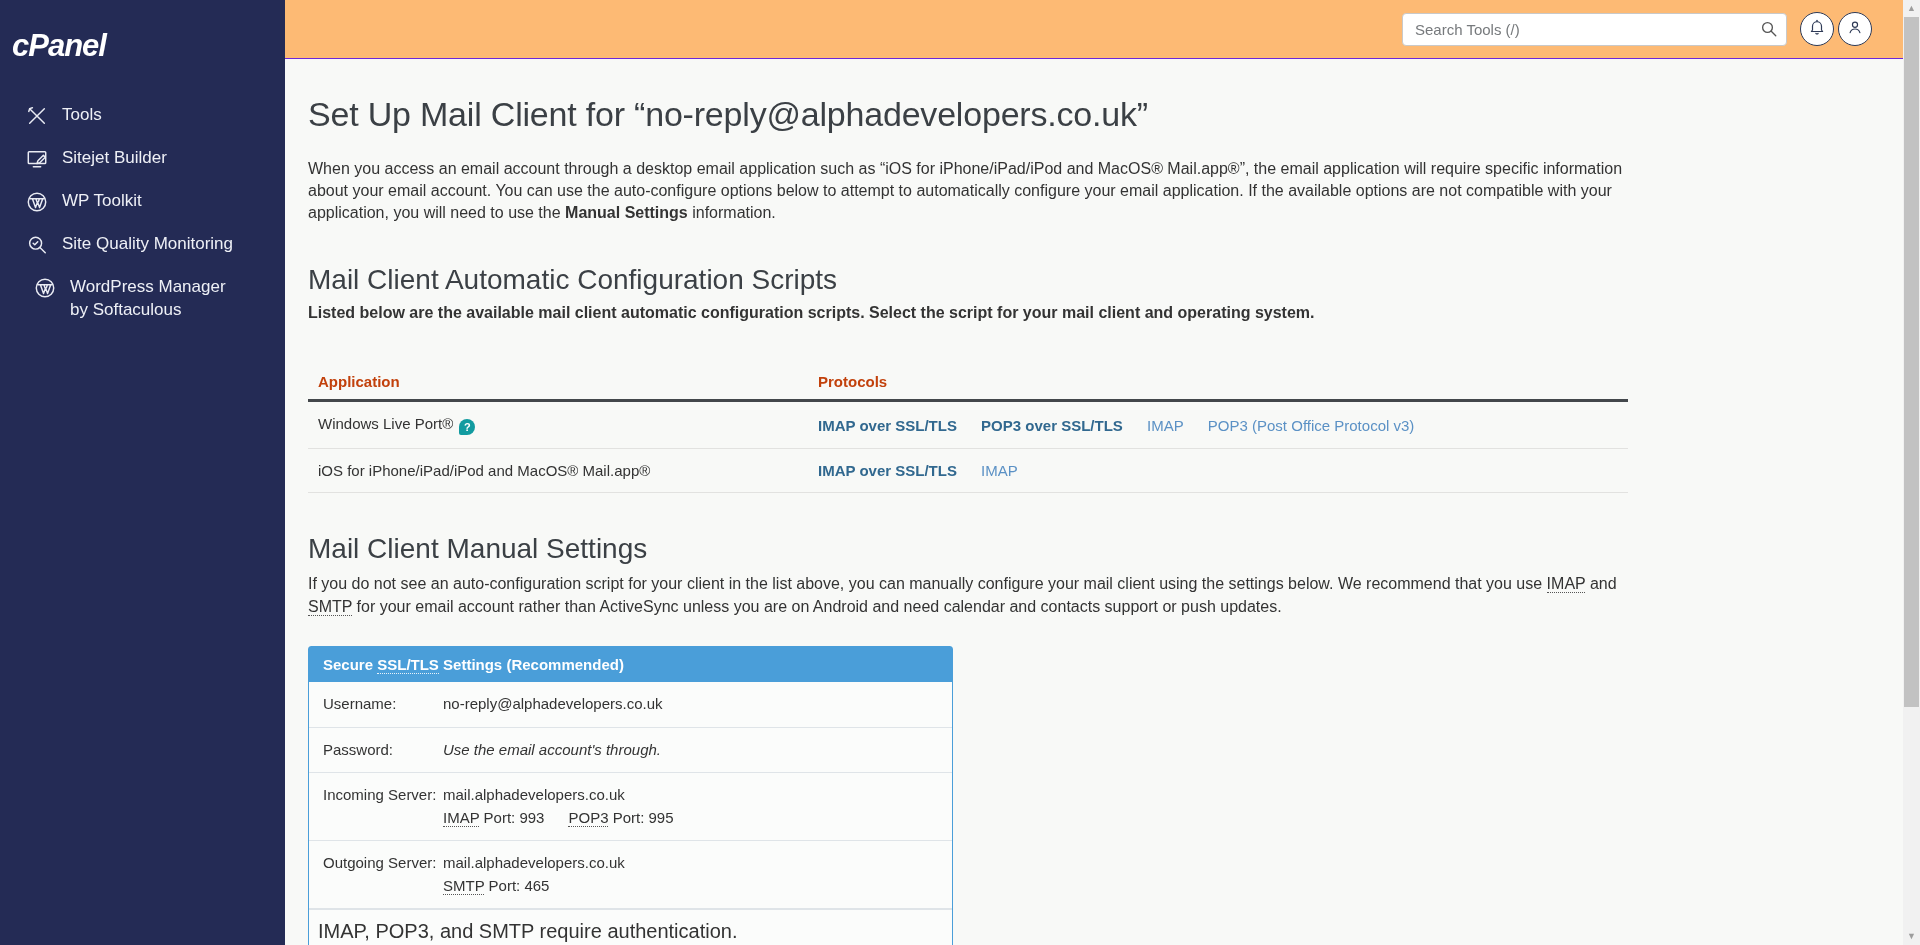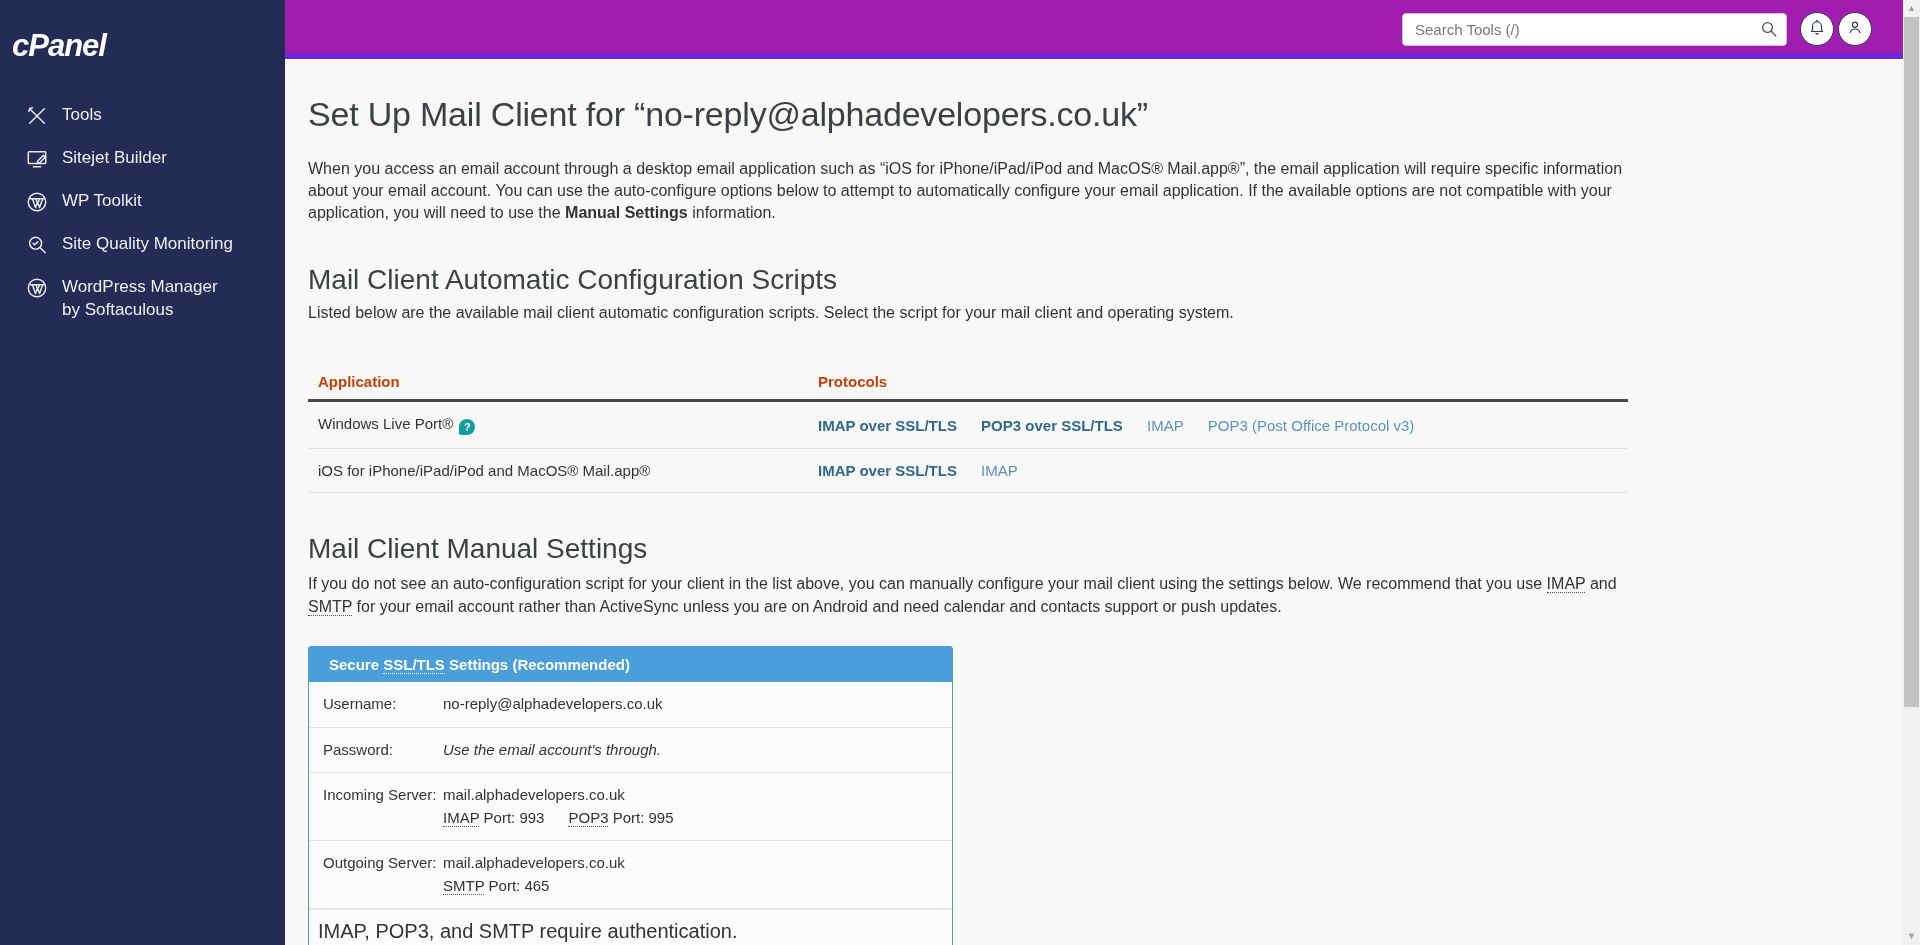--- a/index.html
+++ b/index.html
@@ -12,21 +12,21 @@
   .logo { padding:28px 0 30px 12px; font-size:31px; font-weight:700; font-style:italic;
     letter-spacing:-1px; color:#ffffff; }
   .nav-item { display:flex; align-items:flex-start; gap:14px; padding:10px 16px 10px 26px;
     font-size:17px; line-height:1.35; cursor:pointer; color:#eef0f6; }
   .nav-item .nico { flex:0 0 22px; height:22px; margin-top:1px; }
   .nav-item svg { width:22px; height:22px; stroke:#e9ebf3; fill:none; stroke-width:1.6;
     stroke-linecap:round; stroke-linejoin:round; }
 
   
   .topbar { position:absolute; left:285px; top:0; width:1618px; height:59px;
-    background:#a21caf; border-bottom:6px solid #6d28d9; z-index:4; }
+    background:#fdba74; border-bottom:1px solid #6d28d9; z-index:4; }
   .search-wrap { position:absolute; left:1117px; top:13px; width:385px; height:33px; }
   .search-input { width:100%; height:100%; border:1px solid #c9c9c9; border-radius:4px;
     padding:0 34px 0 12px; font-size:15px; color:#555; background:#fff;
     font-family:"Liberation Sans",sans-serif; }
   .search-input::placeholder { color:#76797c; opacity:1; }
   .search-glyph { position:absolute; right:9px; top:7px; width:18px; height:18px; }
   .search-glyph svg { width:18px; height:18px; stroke:#555; fill:none; stroke-width:1.8; stroke-linecap:round; }
   .circle-btn { position:absolute; top:12px; width:34px; height:34px; border:1px solid #2e3a56;
     border-radius:50%; background:#fff; display:flex; align-items:center; justify-content:center; cursor:pointer; }
   .circle-btn svg { width:18px; height:18px; stroke:#2e3a56; fill:none; stroke-width:1.6;
@@ -39,40 +39,40 @@
   .vscroll .arrow { position:absolute; left:0; width:17px; height:17px; color:#9d9d9d;
     font-size:9px; text-align:center; line-height:17px; }
   .vscroll .arrow.down { bottom:0; }
   .vscroll .thumb { position:absolute; left:1px; top:17px; width:15px; height:690px; background:#c2c2c2; }
 
   
   .content { position:absolute; left:285px; top:59px; width:1618px; height:886px; padding:0 0 0 23px; }
   h1 { font-size:34px; font-weight:300; color:#3b4045; margin:36px 0 24px 0; letter-spacing:-0.2px; }
   .intro { font-size:16px; line-height:1.38; max-width:1320px; color:#333; }
   h2 { font-size:28px; font-weight:400; color:#3b4045; margin:40px 0 8px 0; }
-  .subtext { font-size:16px; color:#333; margin-bottom:42px; }
+  .subtext { font-size:16px; color:#333; margin-bottom:42px;font-weight:bold; }
   abbr.dotted { text-decoration:none; border-bottom:1px dotted #555; cursor:help; }
 
   
   .cfg-table { width:1320px; border-collapse:collapse; margin-top:12px; }
   .cfg-table th { text-align:left; font-size:15px; font-weight:700; color:#c2410c;
     padding:9px 10px; border-bottom:3px solid #43474b; }
   .cfg-table td { font-size:15px; padding:13px 10px; border-bottom:1px solid #e2e2e0; }
   .cfg-table .col-app { width:500px; }
   .plink { text-decoration:none; margin-right:20px; font-size:15px; }
   .plink.bold { font-weight:700; color:#31688f; }
   .plink.reg  { color:#5b91c5; }
   .help-icon { display:inline-block; width:16px; height:16px; background:#129ba0; color:#fff;
     border-radius:8px 8px 8px 2px; font-size:11px; font-weight:700; text-align:center;
     line-height:16px; margin-left:6px; vertical-align:-2px; cursor:pointer; }
 
   
   .manual-desc { font-size:16px; line-height:1.4; max-width:1320px; margin-bottom:28px; }
   .ssl-box { width:645px; border:1px solid #4a9ed9; border-radius:3px; background:#fbfcfb; }
-  .ssl-head { background:#4a9ed9; color:#fff; font-size:15px; font-weight:700; padding:9px 20px; }
+  .ssl-head { background:#4a9ed9; color:#fff; font-size:15px; font-weight:700; padding:9px 14px; }
   .ssl-head abbr.dotted { border-bottom-color:#e8f2fa; }
   .ssl-row { display:flex; border-bottom:1px solid #dfe4e8; padding:11px 14px; font-size:15px; }
   .ssl-row:last-child { border-bottom:none; }
   .ssl-label { width:120px; flex:0 0 120px; color:#333; line-height:1.45; }
   .ssl-value { color:#333; line-height:1.5; }
   .italic { font-style:italic; }
   .port-group { margin-right:24px; }
   .ssl-footer { padding:10px 14px 12px 9px; font-size:20px; border-top:1px solid #dfe4e8; }
 </style>
 </head>
@@ -116,21 +116,21 @@
     <span class="nico">
       <svg viewBox="0 0 24 24">
           <circle cx="10.5" cy="10" r="6.5"></circle>
           <path d="M15.5 15 L21 20.5"></path>
           <path d="M7.8 10 l1.8 1.8 l3.2 -3.4"></path>
         </svg>
     </span>
     <span>Site Quality Monitoring</span>
   </div>
 
-  <div class="nav-item" style="max-width:250px;">
+  <div class="nav-item" style="max-width:250px;margin-left:8px;">
     <span class="nico">
       <svg viewBox="0 0 24 24">
           <circle cx="12" cy="12" r="9.5"></circle>
           <path d="M4 8.5 h16 M7 8.5 l3.4 9.5 l2.2 -6 l2.2 6 L18.2 8.5 M10.8 8.5 l1.6 4.5 M14.6 8.5 l-1 3"></path>
         </svg>
     </span>
     <span>WordPress Manager by Softaculous</span>
   </div>
 </div>
 

